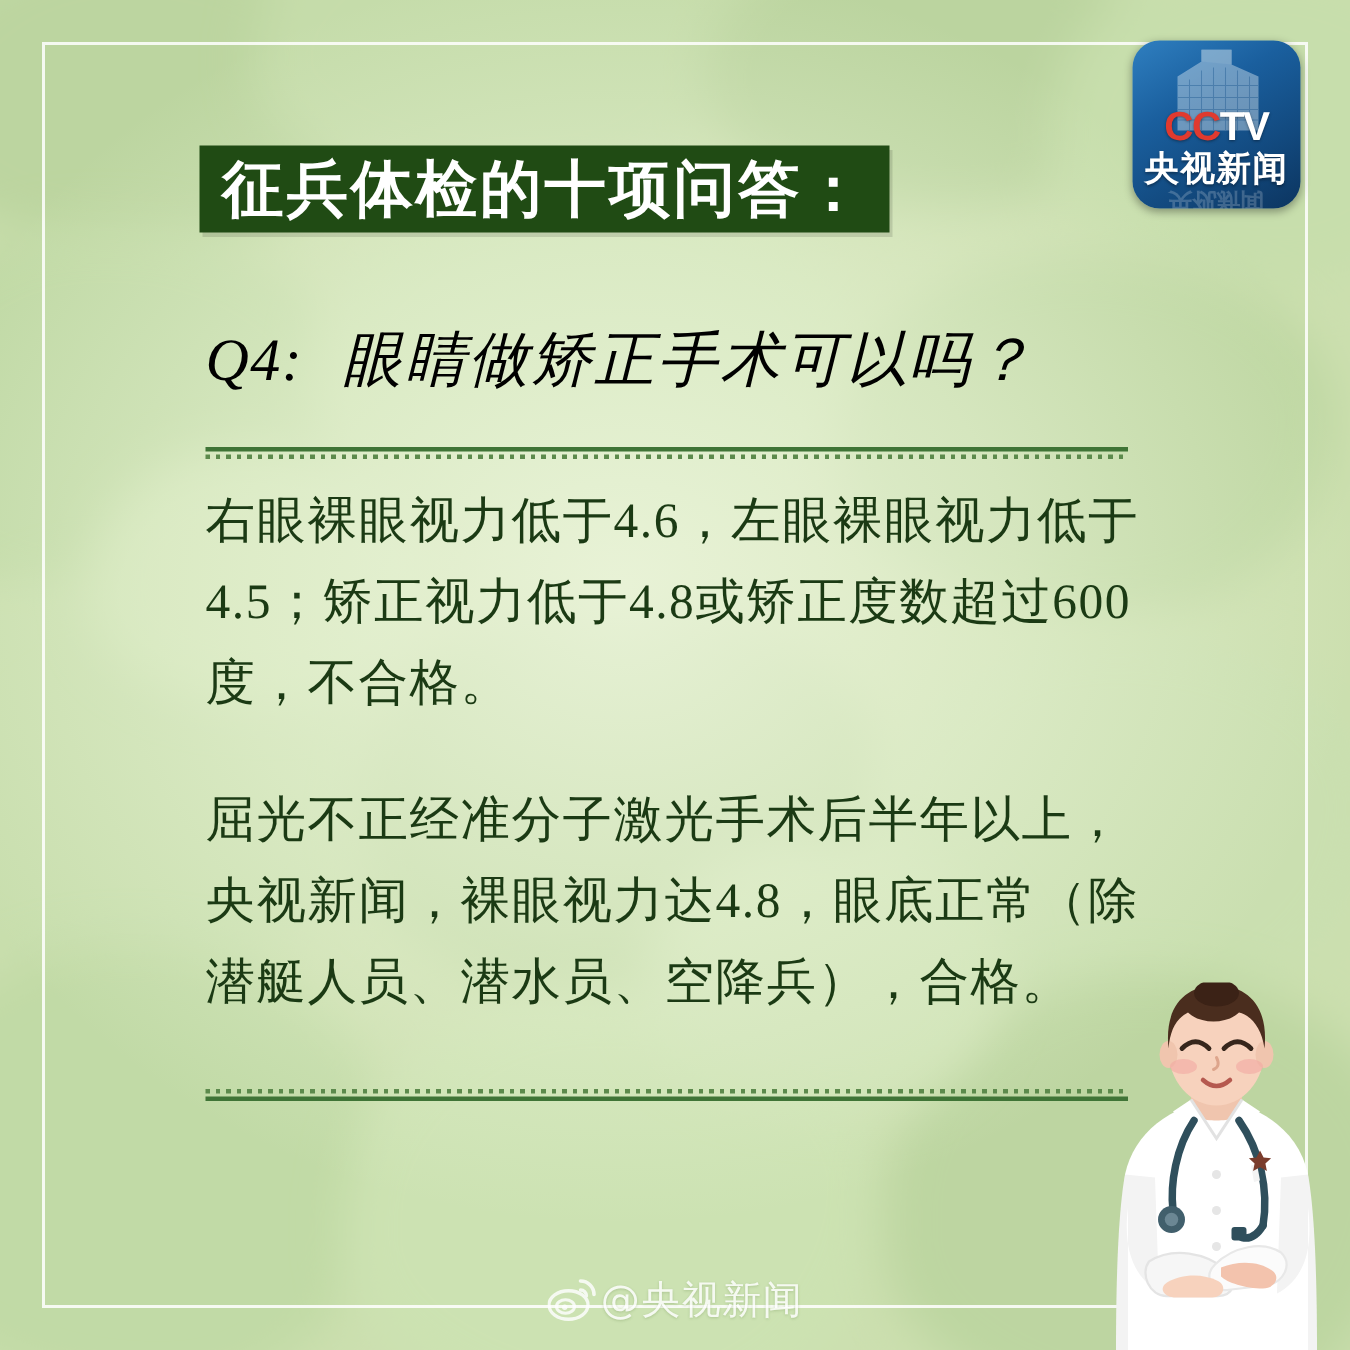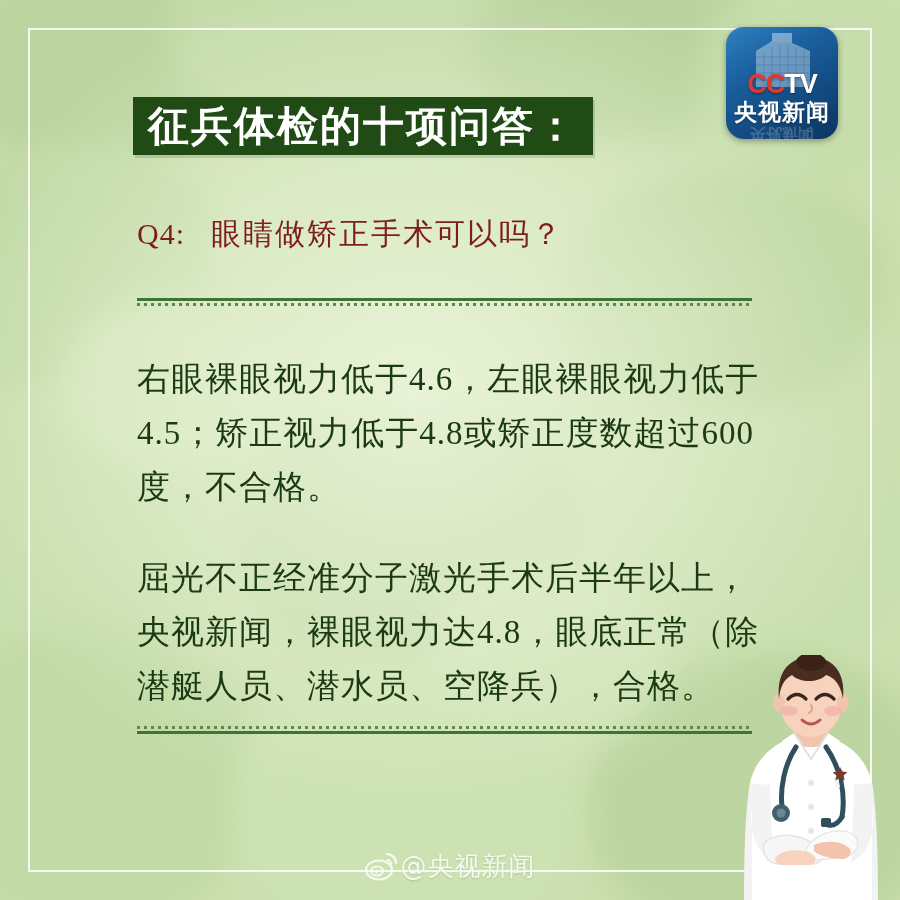--- a/index.html
+++ b/index.html
@@ -17,21 +17,21 @@
   .camo .blob{position:absolute;border-radius:48% 52% 44% 56%/54% 46% 58% 42%;filter:blur(16px);}
   .wash{position:absolute;inset:0;background:rgba(226,238,205,.62);}
   .glow{position:absolute;inset:0;
         background:radial-gradient(ellipse 70% 60% at 46% 44%, rgba(238,246,222,.85) 0%, rgba(231,242,212,.55) 42%, rgba(196,220,160,0) 78%);}
 
   
   .frame{position:absolute;left:28px;top:28px;right:28px;bottom:28px;
          border:2px solid rgba(255,255,255,.85);pointer-events:none;}
 
   
-  .cctv{position:absolute;left:726px;top:27px;width:112px;height:112px;border-radius:18px;
+  .cctv{position:absolute;left:755px;top:27px;width:112px;height:112px;border-radius:18px;
         background:linear-gradient(150deg,#2f7fc0 0%,#1a5f9e 35%,#12497e 70%,#0c3560 100%);
         box-shadow:0 2px 6px rgba(0,0,0,.35);overflow:hidden;}
   .cctv .bld{position:absolute;left:26px;top:6px;width:62px;height:56px;opacity:.55;}
   .cctv .txt{position:absolute;left:0;right:0;top:44px;text-align:center;
              font-family:"Liberation Sans","DejaVu Sans",sans-serif;
              font-weight:bold;font-size:27px;letter-spacing:-1px;color:#fff;
              text-shadow:0 1px 2px rgba(0,0,0,.4);line-height:1;}
   .cctv .txt .r{color:#e03a2f;}
   .cctv .sub{position:absolute;left:0;right:0;top:74px;text-align:center;
              font-family:"Liberation Sans","DejaVu Sans",sans-serif;
@@ -45,39 +45,39 @@
   
   .banner{position:absolute;left:133px;top:97px;height:58px;
           background:#204b14;display:flex;align-items:center;padding:0 15px;
           box-shadow:2px 3px 0 rgba(0,0,0,.12);}
   .banner span{font-family:"DejaVu Sans","Liberation Sans",sans-serif;
                font-weight:bold;font-size:41px;color:#ffffff;letter-spacing:2px;
                white-space:nowrap;line-height:1;}
 
   
   .question{position:absolute;left:137px;top:215px;width:640px;
-            font-size:30px;color:#7f1d1d;line-height:1.25;white-space:nowrap;}
+            font-size:40px;color:#000000;line-height:1.25;white-space:nowrap;font-style:italic;}
   .question .qid{letter-spacing:1px;}
   .question .qtext{margin-left:26px;letter-spacing:2px;}
 
   
   .divider{position:absolute;left:137px;width:615px;height:7px;}
   .divider .solid{position:absolute;left:0;right:0;height:3px;background:#3f7436;}
   .divider .dots{position:absolute;left:0;right:0;height:3px;
                  background-image:repeating-linear-gradient(to right,#5c8a4c 0,#5c8a4c 3px,transparent 3px,transparent 7px);}
   .divider.top .solid{top:0;}
   .divider.top .dots{top:5px;}
   .divider.bot .dots{top:0;}
   .divider.bot .solid{top:5px;}
   .divider.top{top:298px;}
   .divider.bot{top:726px;}
 
   
   .body{position:absolute;left:137px;top:322px;width:625px;
-        font-size:33px;color:#1b3a14;letter-spacing:1px;margin-top:31px;}
+        font-size:33px;color:#1b3a14;letter-spacing:1px;}
   .body p{margin:0;line-height:1.63;}
   .body p.p2{margin-top:38px;}
 
   
   .doctor{position:absolute;left:722px;top:655px;width:178px;height:245px;}
   .doctor svg{display:block;}
 
   
   .footer{position:absolute;left:0;right:0;bottom:14px;height:40px;
           display:flex;align-items:center;justify-content:center;gap:2px;

